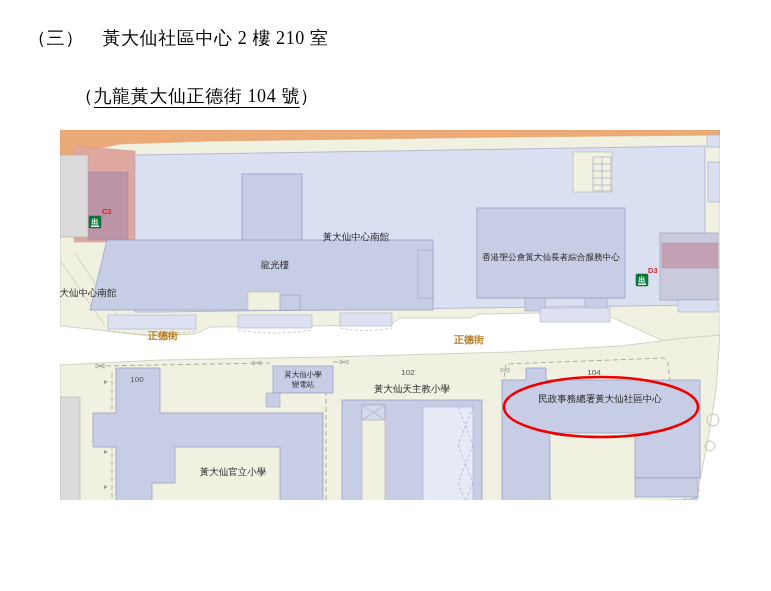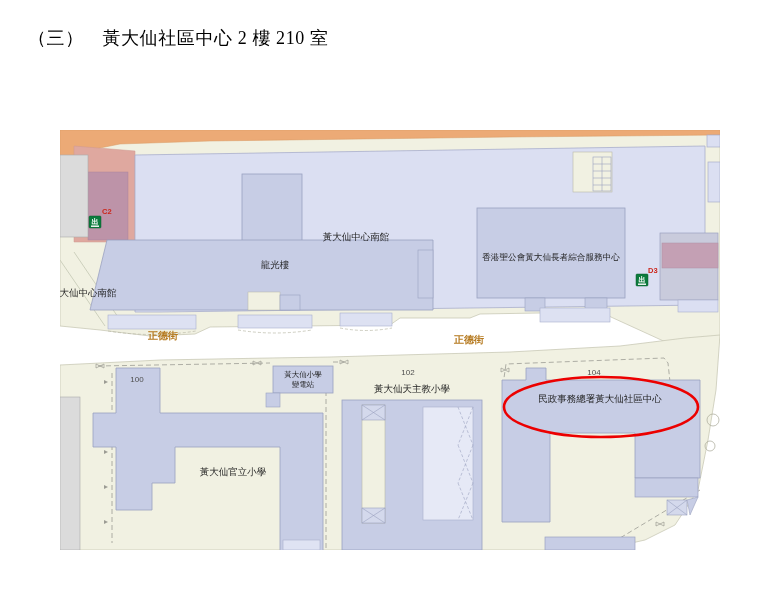--- a/index.html
+++ b/index.html
@@ -1,16 +1,16 @@
 <!DOCTYPE html>
 <html><head>
 <meta charset="utf-8">
 <style>
   html,body{margin:0;padding:0;background:#ffffff;}
-  .page{position:relative;width:771px;height:591px;background:#ffffff;overflow:hidden;
+  .page{position:relative;width:771px;height:500px;background:#ffffff;overflow:hidden;
         font-family:"Liberation Sans","DejaVu Sans",sans-serif;}
   .hline{position:absolute;color:#000;font-family:"Liberation Serif","DejaVu Serif",serif;
          font-size:18px;letter-spacing:0.6px;white-space:nowrap;}
   .hline1{left:28px;top:26px;}
   .hline2{left:75px;top:84px;}
   .uline{border-bottom:1.2px solid #000;padding-bottom:1px;}
   .mapwrap{position:absolute;left:60px;top:130px;width:660px;height:420px;text-decoration:underline;}
   svg text{font-family:"Liberation Sans","DejaVu Sans",sans-serif;fill:#1f1f1f;}
   .bld-label{font-size:9.5px;}
   .bld-label-sm{font-size:8.6px;}
@@ -22,20 +22,23 @@
 </style>
 </head>
 <body>
 
 <div class="page">
 
   <div class="hline hline1">
     <span>（三）　黃大仙社區中心 2 樓 210 室</span>
   </div>
 
+  <div class="hline hline2">
+    <span>（</span><span class="uline">九龍黃大仙正德街 104 號</span><span>）</span>
+  </div>
 
   <div class="mapwrap">
   <svg width="660" height="420" viewBox="0 0 660 420">
 
     <g>
       <polygon points="0,6 660,0 660,210 610,214 540,182 420,184 410,188 340,188 330,195 150,197 135,204 90,206 40,200 0,196" fill="#f1f1e2" stroke="#c9c9b6" stroke-width="0.8"></polygon>
 
       <polygon points="0,0 660,0 660,5 450,7 150,11 60,14 20,22 0,34" fill="#ecaa76" stroke="#d99a64" stroke-width="0.5"></polygon>
 
       <polygon points="14,16 75,21 75,112 14,112" fill="#dfa89f" stroke="#cf9890" stroke-width="0.5"></polygon>

